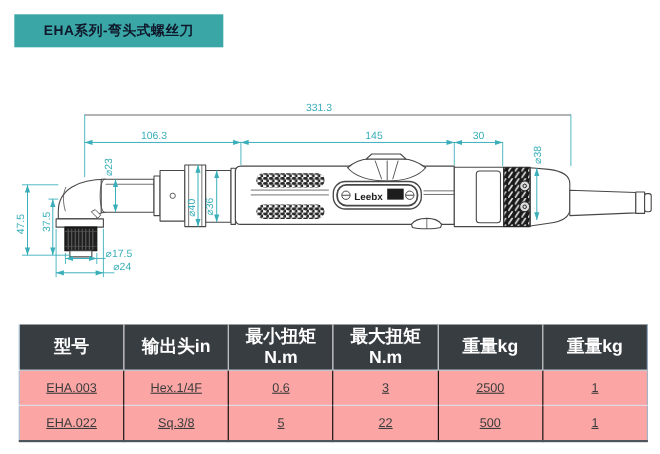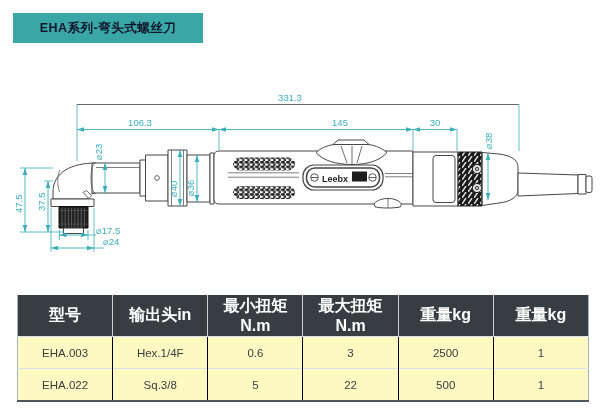--- a/index.html
+++ b/index.html
@@ -9,21 +9,21 @@
     color:#0f172a;font-size:12.5px;font-weight:bold;line-height:30px;text-align:center;letter-spacing:.5px;}
   .drawing-wrap{position:absolute;left:0;top:48px;width:600px;height:245px;}
   .spec-table{position:absolute;left:17px;top:295px;width:572px;border-collapse:collapse;table-layout:fixed;
     border-left:1px solid #9db3c7;border-right:1px solid #9db3c7;border-bottom:2px solid #4e555b;}
   .spec-table th{background:#383d41;color:#fff;font-size:16px;font-weight:600;height:25px;
     border-left:1px solid rgba(255,255,255,.75);text-align:center;}
   .spec-table th:first-child{border-left:none;}
   .spec-table td{font-size:11.5px;color:#3c3c3c;height:29px;text-align:center;
     border-left:1px solid #000000;border-top:1px solid #d7e2ec;}
   .spec-table td:first-child{border-left:none;}
-  .row-alt td{background:#fef9c3;}
+  .row-alt td{background:#fca5a5;text-decoration:underline;}
   .row-plain td{background:#ffffff;}
   svg text{font-family:"Liberation Sans","DejaVu Sans",sans-serif;}
   .dimtxt{fill:#3aafba;font-size:9.5px;}
 </style>
 </head>
 <body>
 
 <div class="page">
 
   <div class="title-band">EHA系列-弯头式螺丝刀</div>

